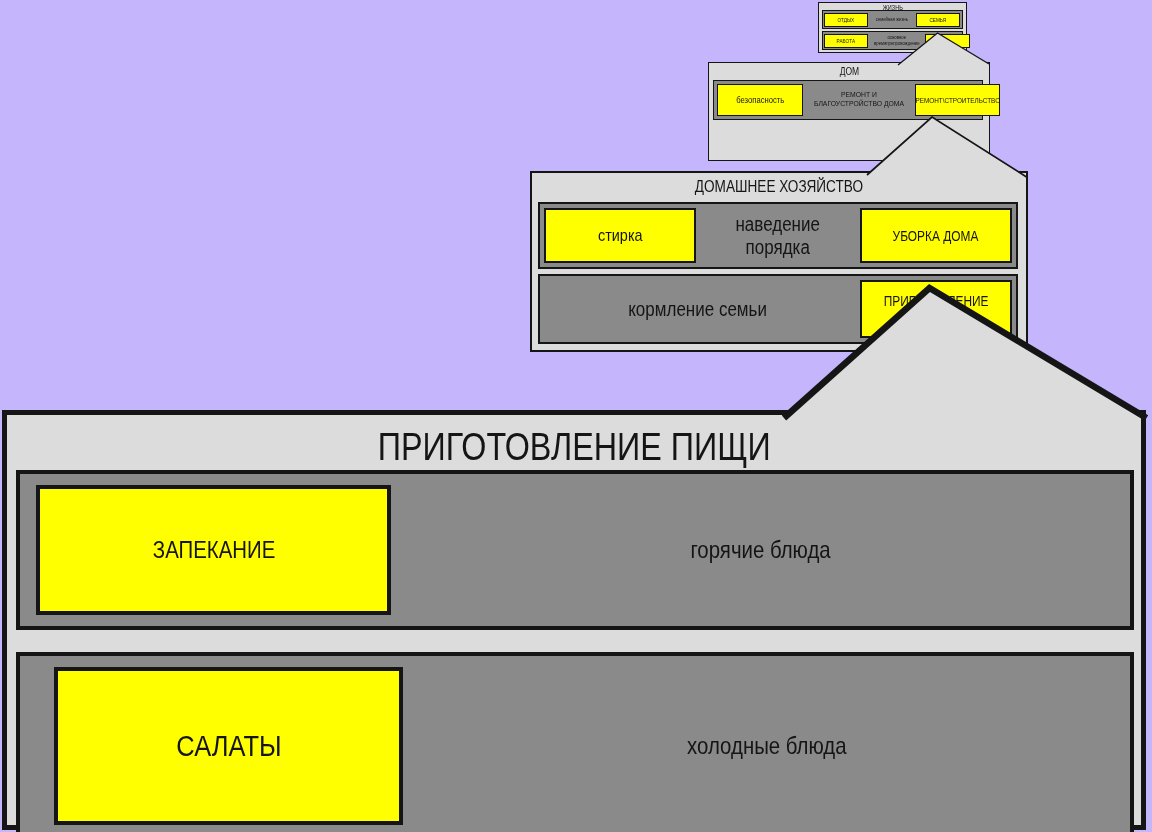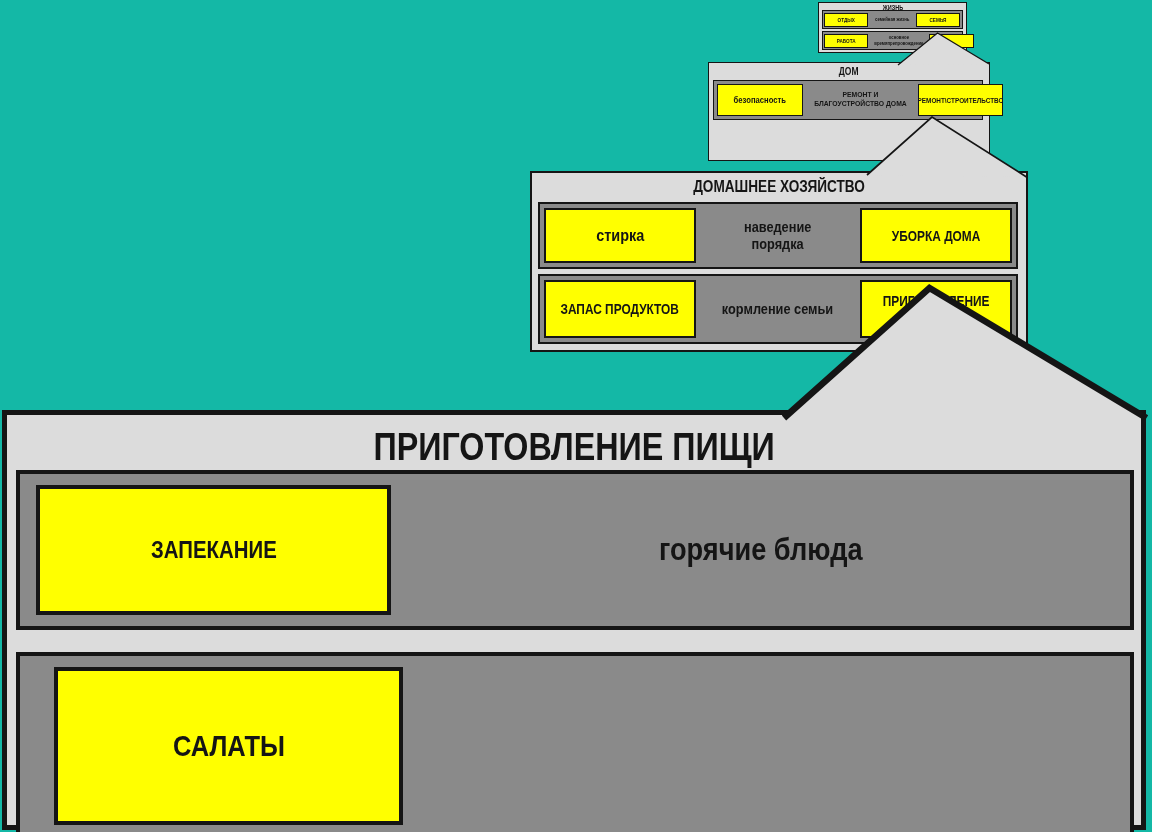--- a/index.html
+++ b/index.html
@@ -1,18 +1,18 @@
 <!DOCTYPE html>
 <html><head>
 <meta charset="utf-8">
 <style>
   html,body{margin:0;padding:0;background:#ffffff;}
   #canvas{
-    position:relative;width:1152px;height:832px;background:#14b8a6;overflow:hidden;
-    font-family:"Liberation Sans",sans-serif;font-weight:bold;color:#151515;
+    position:relative;width:1152px;height:832px;background:#c4b5fd;overflow:hidden;
+    font-family:"Liberation Sans",sans-serif;font-weight:normal;color:#151515;
   }
   .panel{position:absolute;background:#dcdcdc;box-sizing:border-box;}
   .ptitle{text-align:center;}
   .row{position:absolute;background:#8a8a8a;box-sizing:border-box;display:flex;align-items:center;}
   .ybox{background:#ffff00;box-sizing:border-box;display:flex;align-items:center;justify-content:center;align-self:stretch;flex:0 0 32%;overflow:hidden;}
   .mid{flex:1 1 auto;display:flex;align-items:flex-end;justify-content:center;text-align:center;line-height:1.12;}
   .cnd{display:inline-block;transform:scaleX(0.85);white-space:pre-line;width:max-content;text-align:center;}
   .roof{position:absolute;left:0;top:0;width:1152px;height:832px;pointer-events:none;}
   .roof2{z-index:25;} .roof3{z-index:35;} .roof4{z-index:45;}
 
@@ -33,33 +33,33 @@
   .p2 .row1 .yl{font-size:9px;}
   .p2 .mid{font-size:8px;}
 
   
   .p3{left:530px;top:171px;width:498px;height:181px;border:2px solid #151515;z-index:30;font-size:14px;}
   .p3 .ptitle{font-size:16px;margin-top:5px;}
   .p3 .row{left:6px;width:480px;border:2px solid #151515;}
   .p3 .row1{top:29px;height:67px;} .p3 .row2{top:101px;height:70px;}
   .p3 .ybox{border:2.5px solid #151515;margin:4px;}
   .p3 .row1 .yl{font-size:17px;}
-  .p3 .mid{font-size:15px;}
+  .p3 .mid{font-size:20px;}
 
   
   .p4{left:2px;top:410px;width:1144px;height:420px;border:5px solid #151515;z-index:40;font-size:26px;}
   .p4 .ptitle{font-size:38px;margin-top:11px;}
   .p4 .row{left:9px;width:1118px;border:4px solid #151515;}
   .p4 .row1{top:55px;height:160px;} .p4 .row2{top:237px;height:188px;padding-left:18px;}
   .p4 .ybox{border:4px solid #151515;}
   .p4 .yl{margin:11px 0 11px 16px;}
   .p4 .yr{margin:11px 14px 11px 0;}
   .p4 .row1 .yl{font-size:24px;}
   .p4 .row2 .yl{font-size:30px;}
-  .p4 .mid{font-size:32px;}
+  .p4 .mid{font-size:24px;}
 </style>
 </head>
 <body>
 
 <div id="canvas">
 
   <section class="panel p1">
     <div class="ptitle"><span class="cnd">ЖИЗНЬ</span></div>
     <div class="row row1">
       <div class="ybox yl">
@@ -118,23 +118,20 @@
         </div>
       <div class="mid">
           <span class="cnd">наведение
 порядка</span>
         </div>
       <div class="ybox yr">
           <span class="cnd">УБОРКА ДОМА</span>
         </div>
     </div>
     <div class="row row2">
-      <div class="ybox yl">
-          <span class="cnd">ЗАПАС ПРОДУКТОВ</span>
-        </div>
       <div class="mid">
           <span class="cnd">кормление семьи</span>
         </div>
       <div class="ybox yr">
           <span class="cnd">ПРИГОТОВЛЕНИЕ ПИЩИ</span>
         </div>
     </div>
   </section>
 
   <svg class="roof roof4" viewBox="0 0 1152 832" xmlns="http://www.w3.org/2000/svg">
@@ -148,16 +145,19 @@
           <span class="cnd">ЗАПЕКАНИЕ</span>
         </div>
       <div class="mid">
           <span class="cnd">горячие блюда</span>
         </div>
     </div>
     <div class="row row2">
       <div class="ybox yl">
           <span class="cnd">САЛАТЫ</span>
         </div>
+      <div class="mid">
+          <span class="cnd">холодные блюда</span>
+        </div>
     </div>
   </section>
 
 </div>
 
 </body></html>

